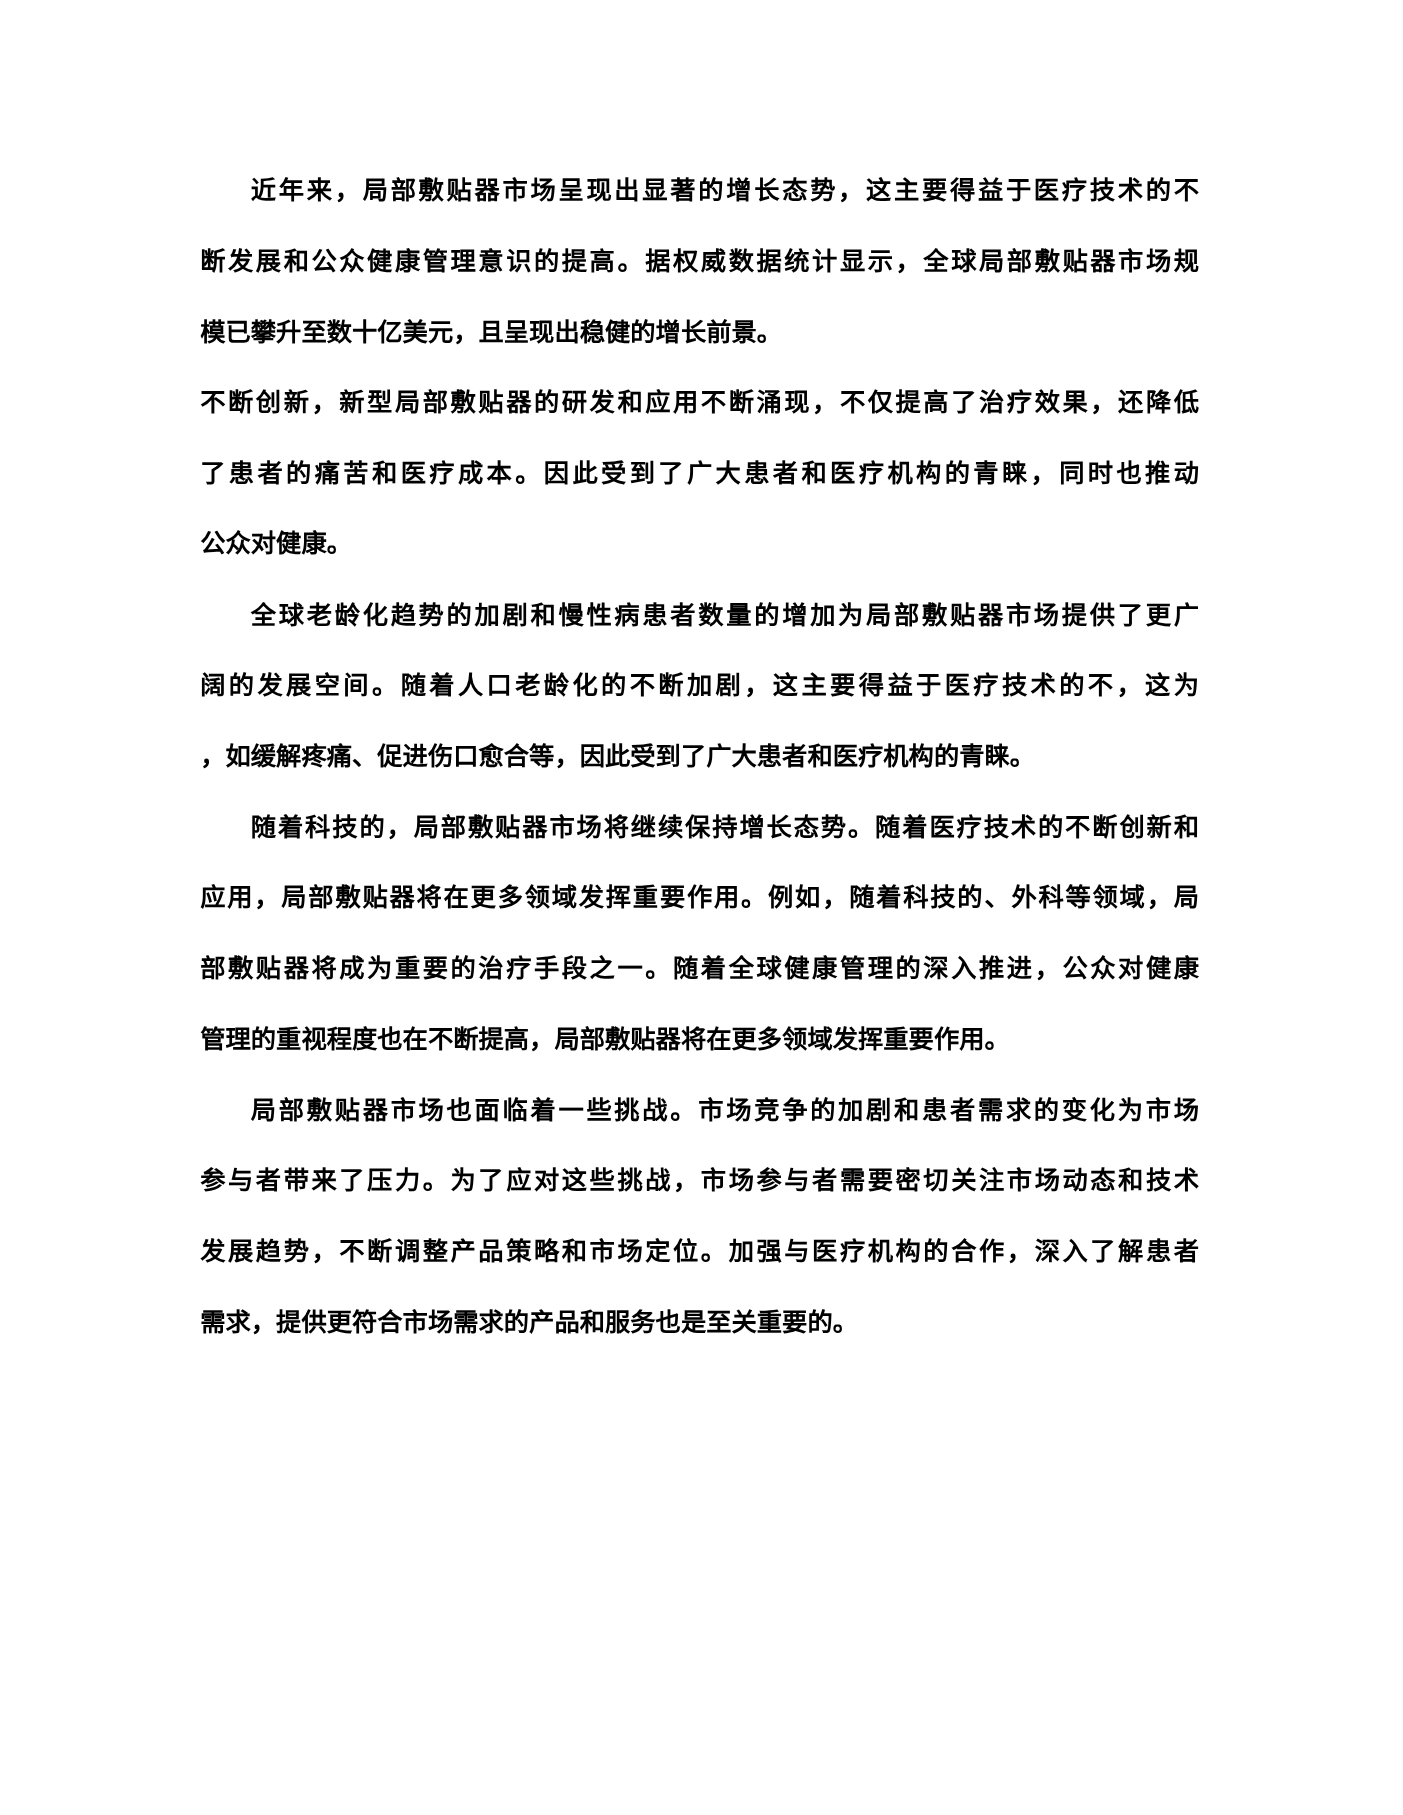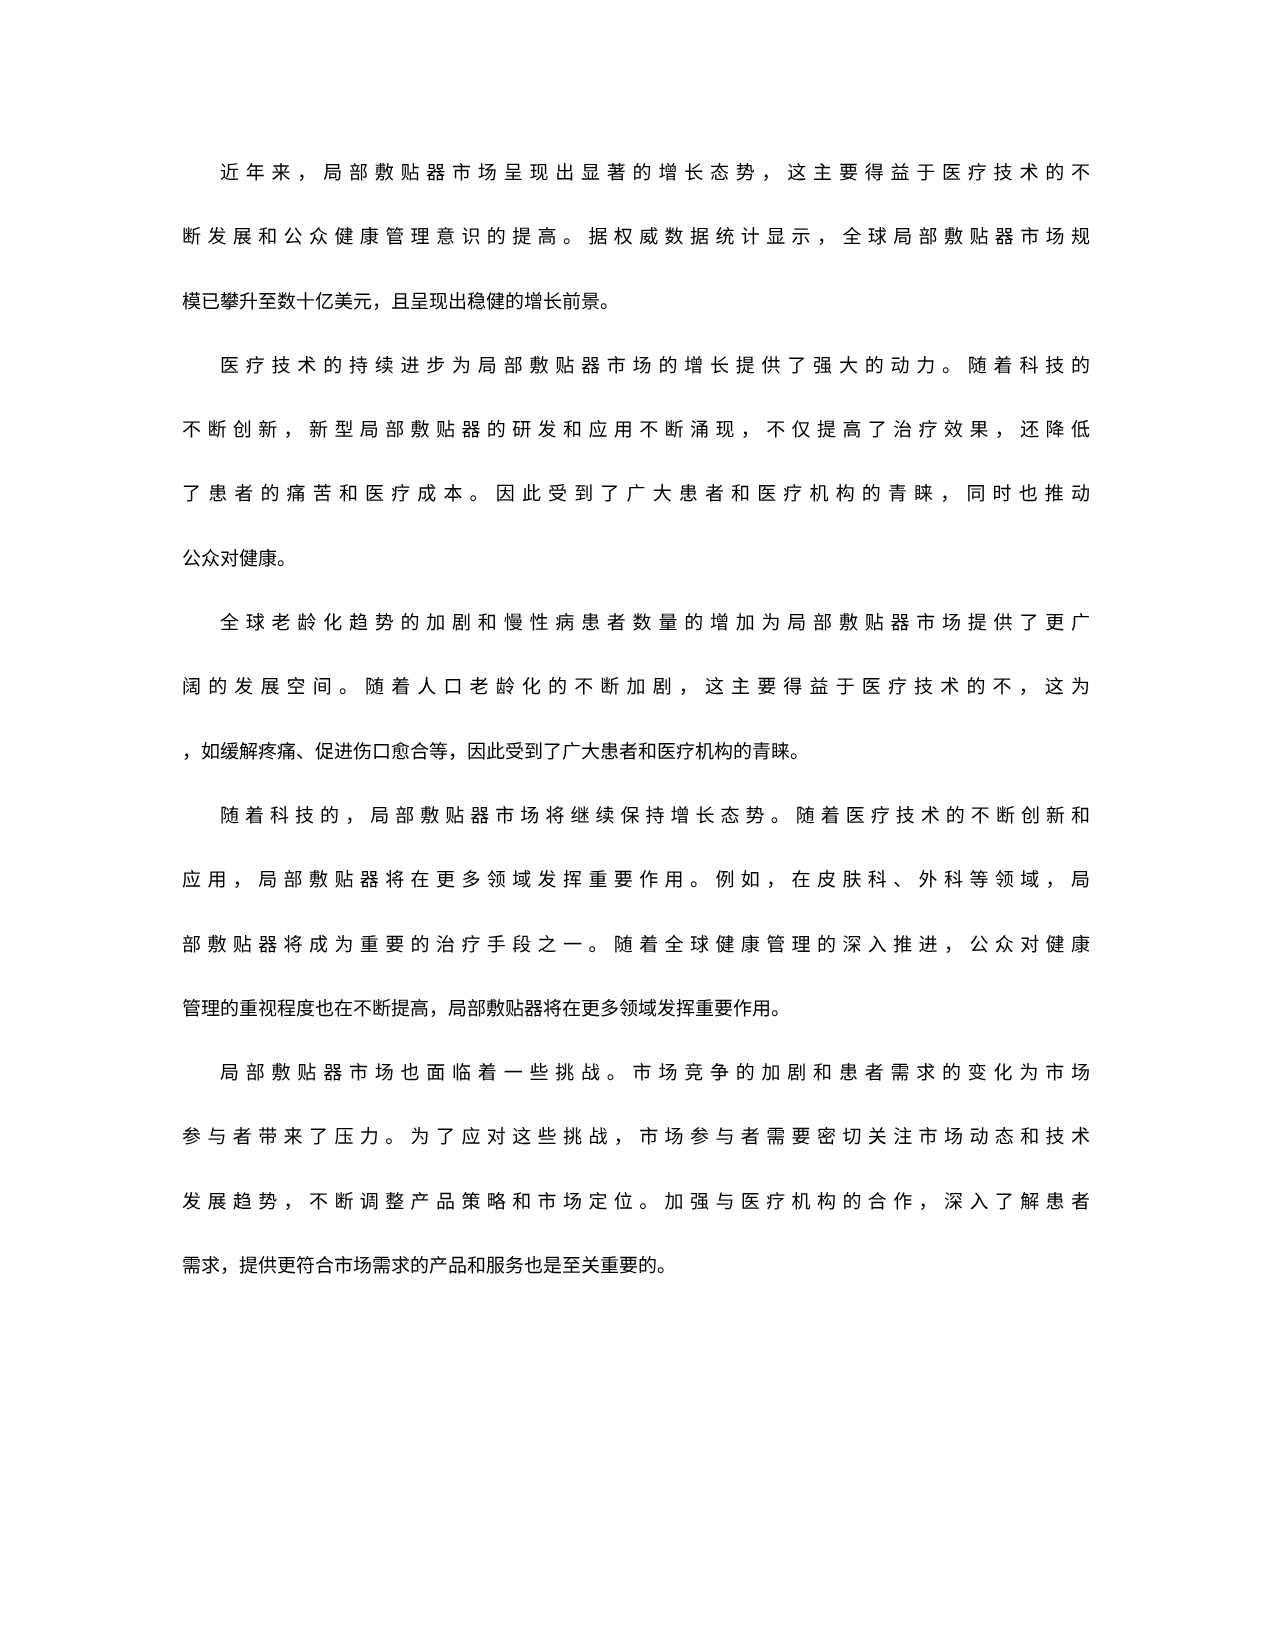--- a/index.html
+++ b/index.html
@@ -22,23 +22,24 @@
     width: 1275px;
     height: 1650px;
     background: #ffffff;
   }
   .text-block {
     position: absolute;
     left: 182px;
     top: 141px;
     width: 908px;
     color: #000000;
-    font-size: 19px;
+    font-size: 23px;
     line-height: 64.3px;
     letter-spacing: 0;
+    font-weight: bold;
   }
   .para {
     margin: 0;
     padding: 0;
   }
   .line {
     height: 64.3px;
     overflow: hidden;
     white-space: nowrap;
   }
@@ -55,33 +56,32 @@
 <body>
 
 <div class="page">
   <div class="text-block" id="document-body">
       <div class="para">
         <div class="line first fill">近年来，局部敷贴器市场呈现出显著的增长态势，这主要得益于医疗技术的不</div>
         <div class="line fill">断发展和公众健康管理意识的提高。据权威数据统计显示，全球局部敷贴器市场规</div>
         <div class="line">模已攀升至数十亿美元，且呈现出稳健的增长前景。</div>
       </div>
       <div class="para">
-        <div class="line first fill">医疗技术的持续进步为局部敷贴器市场的增长提供了强大的动力。随着科技的</div>
         <div class="line fill">不断创新，新型局部敷贴器的研发和应用不断涌现，不仅提高了治疗效果，还降低</div>
         <div class="line fill">了患者的痛苦和医疗成本。因此受到了广大患者和医疗机构的青睐，同时也推动</div>
         <div class="line">公众对健康。</div>
       </div>
       <div class="para">
         <div class="line first fill">全球老龄化趋势的加剧和慢性病患者数量的增加为局部敷贴器市场提供了更广</div>
         <div class="line fill">阔的发展空间。随着人口老龄化的不断加剧，这主要得益于医疗技术的不，这为</div>
         <div class="line">，如缓解疼痛、促进伤口愈合等，因此受到了广大患者和医疗机构的青睐。</div>
       </div>
       <div class="para">
         <div class="line first fill">随着科技的，局部敷贴器市场将继续保持增长态势。随着医疗技术的不断创新和</div>
-        <div class="line fill">应用，局部敷贴器将在更多领域发挥重要作用。例如，在皮肤科、外科等领域，局</div>
+        <div class="line fill">应用，局部敷贴器将在更多领域发挥重要作用。例如，随着科技的、外科等领域，局</div>
         <div class="line fill">部敷贴器将成为重要的治疗手段之一。随着全球健康管理的深入推进，公众对健康</div>
         <div class="line">管理的重视程度也在不断提高，局部敷贴器将在更多领域发挥重要作用。</div>
       </div>
       <div class="para">
         <div class="line first fill">局部敷贴器市场也面临着一些挑战。市场竞争的加剧和患者需求的变化为市场</div>
         <div class="line fill">参与者带来了压力。为了应对这些挑战，市场参与者需要密切关注市场动态和技术</div>
         <div class="line fill">发展趋势，不断调整产品策略和市场定位。加强与医疗机构的合作，深入了解患者</div>
         <div class="line">需求，提供更符合市场需求的产品和服务也是至关重要的。</div>
       </div>
     </div>

